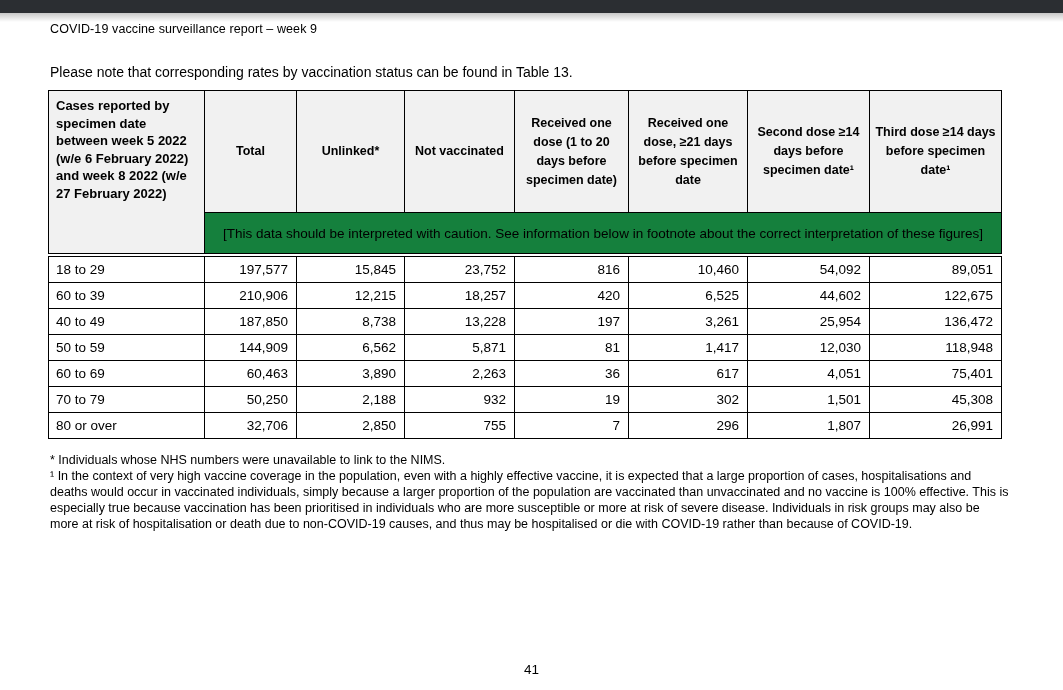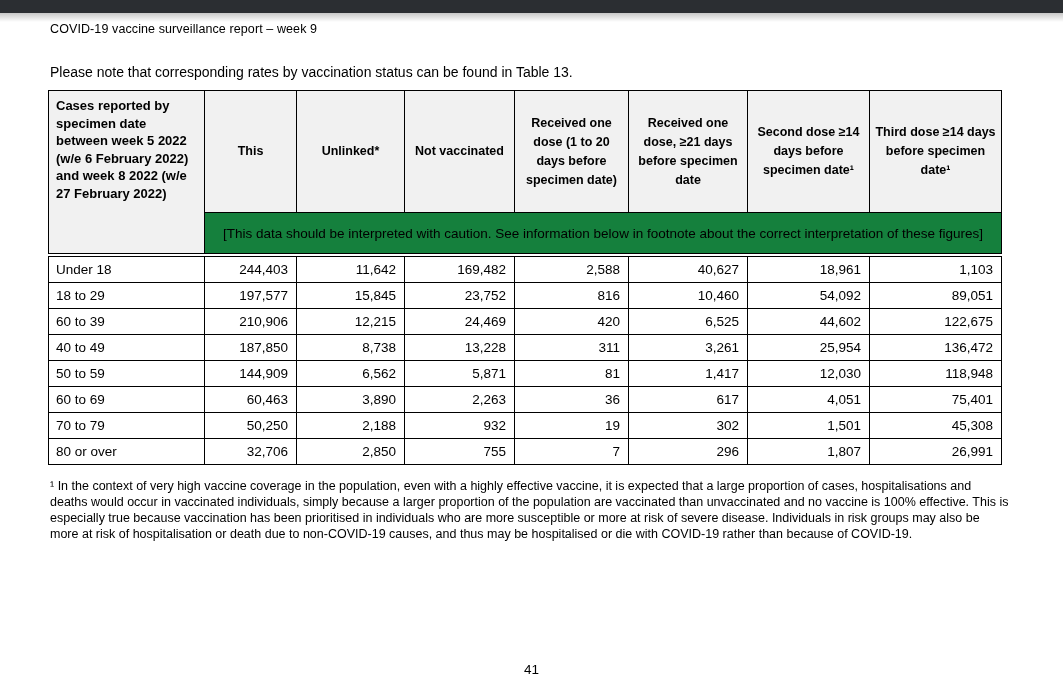--- a/index.html
+++ b/index.html
@@ -100,21 +100,21 @@
         <col style="width:108px">
         <col style="width:110px">
       <col style="width:114px">
         <col style="width:119px">
         <col style="width:122px">
         <col style="width:132px">
     </colgroup>
     <tbody>
         <tr>
       <th class="rowhead-cell" rowspan="2">Cases reported by specimen date between week 5 2022 (w/e 6 February 2022) and week 8 2022 (w/e 27 February 2022)</th>
-      <th>This</th>
+      <th>Total</th>
       <th>Unlinked*</th>
       <th>Not vaccinated</th>
       <th>Received one dose (1 to 20 days before specimen date)</th>
       <th>Received one dose, ≥21 days before specimen date</th>
       <th>Second dose ≥14 days before specimen date¹</th>
       <th>Third dose ≥14 days before specimen date¹</th>
     </tr>
     <tr>
       <td class="caution-cell" colspan="7">[This data should be interpreted with caution. See information below in footnote about the correct interpretation of these figures]</td>
     </tr>
@@ -126,56 +126,46 @@
       <col style="width:156px">
         <col style="width:92px">
         <col style="width:108px">
         <col style="width:110px">
       <col style="width:114px">
         <col style="width:119px">
         <col style="width:122px">
         <col style="width:132px">
     </colgroup>
     <tbody>
-        <tr>
-      <td class="row-label">Under 18</td>
-      <td class="num">244,403</td>
-      <td class="num">11,642</td>
-      <td class="num">169,482</td>
-      <td class="num">2,588</td>
-      <td class="num">40,627</td>
-      <td class="num">18,961</td>
-      <td class="num">1,103</td>
-    </tr>
     <tr>
       <td class="row-label">18 to 29</td>
       <td class="num">197,577</td>
       <td class="num">15,845</td>
       <td class="num">23,752</td>
       <td class="num">816</td>
       <td class="num">10,460</td>
       <td class="num">54,092</td>
       <td class="num">89,051</td>
     </tr>
     <tr>
       <td class="row-label">60 to 39</td>
       <td class="num">210,906</td>
       <td class="num">12,215</td>
-      <td class="num">24,469</td>
+      <td class="num">18,257</td>
       <td class="num">420</td>
       <td class="num">6,525</td>
       <td class="num">44,602</td>
       <td class="num">122,675</td>
     </tr>
     <tr>
       <td class="row-label">40 to 49</td>
       <td class="num">187,850</td>
       <td class="num">8,738</td>
       <td class="num">13,228</td>
-      <td class="num">311</td>
+      <td class="num">197</td>
       <td class="num">3,261</td>
       <td class="num">25,954</td>
       <td class="num">136,472</td>
     </tr>
     <tr>
       <td class="row-label">50 to 59</td>
       <td class="num">144,909</td>
       <td class="num">6,562</td>
       <td class="num">5,871</td>
       <td class="num">81</td>
@@ -210,18 +200,19 @@
       <td class="num">755</td>
       <td class="num">7</td>
       <td class="num">296</td>
       <td class="num">1,807</td>
       <td class="num">26,991</td>
     </tr>
   </tbody>
     </table>
 
   <div class="footnotes">
+    <p>* Individuals whose NHS numbers were unavailable to link to the NIMS.</p>
     <p>¹ In the context of very high vaccine coverage in the population, even with a highly effective vaccine, it is expected that a large proportion of cases, hospitalisations and deaths would occur in vaccinated individuals, simply because a larger proportion of the population are vaccinated than unvaccinated and no vaccine is 100% effective. This is especially true because vaccination has been prioritised in individuals who are more susceptible or more at risk of severe disease. Individuals in risk groups may also be more at risk of hospitalisation or death due to non-COVID-19 causes, and thus may be hospitalised or die with COVID-19 rather than because of COVID-19.</p>
   </div>
 
 </div>
 
 <div class="page-number">41</div>
 
 </body></html>

